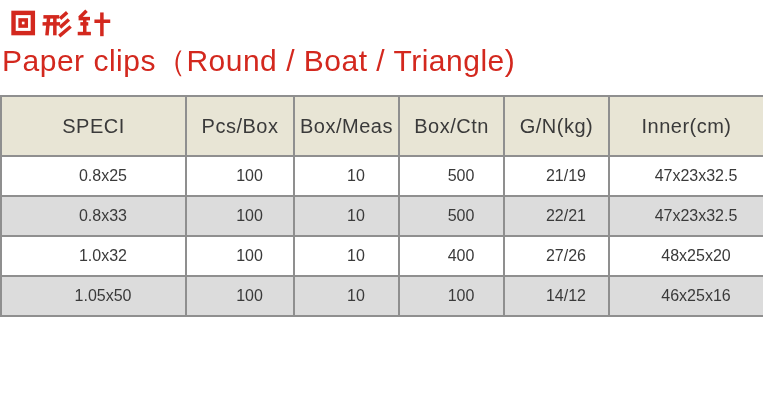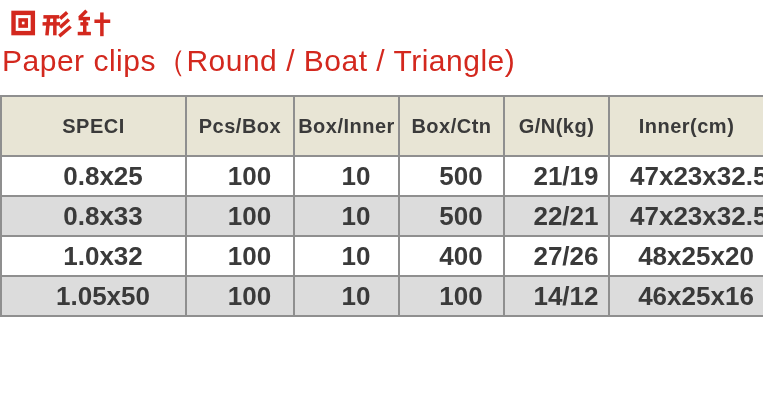--- a/index.html
+++ b/index.html
@@ -31,34 +31,34 @@
     width: 763px;
     margin-top: 15px;
     border-collapse: collapse;
     table-layout: fixed;
     color: #3a3a3a;
   }
   table.spec th, table.spec td {
     border: 2px solid #8f8f8f;
     text-align: center;
     vertical-align: middle;
-    font-weight: bold;
+    font-weight: normal;
     overflow: hidden;
     white-space: nowrap;
     margin-left: 24px;
   }
   table.spec thead th {
     background: #e8e5d5;
     height: 56px;
     font-size: 20px;
     letter-spacing: 0.5px;
   }
   table.spec tbody td {
     height: 36px;
-    font-size: 26px;
+    font-size: 16px;
     background: #ffffff;
     padding-left: 20px;
   }
   table.spec tbody tr:nth-child(even) td {
     background: #dcdcdc;
   }
 </style>
 </head>
 <body>
 
@@ -95,21 +95,21 @@
         <col style="width:108px">
         <col style="width:105px">
       <col style="width:105px">
         <col style="width:105px">
         <col style="width:155px">
     </colgroup>
     <thead>
       <tr>
         <th>SPECI</th>
         <th>Pcs/Box</th>
-        <th>Box/Inner</th>
+        <th>Box/Meas</th>
         <th>Box/Ctn</th>
         <th>G/N(kg)</th>
         <th>Inner(cm)</th>
       </tr>
     </thead>
     <tbody>
       <tr>
         <td>0.8x25</td>
         <td>100</td>
         <td>10</td>

